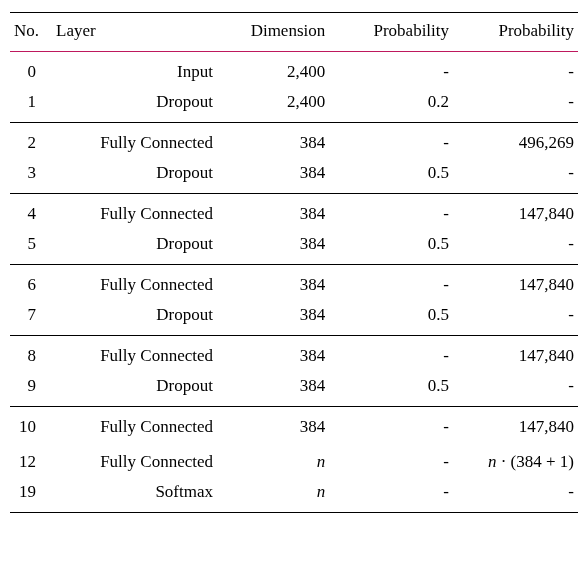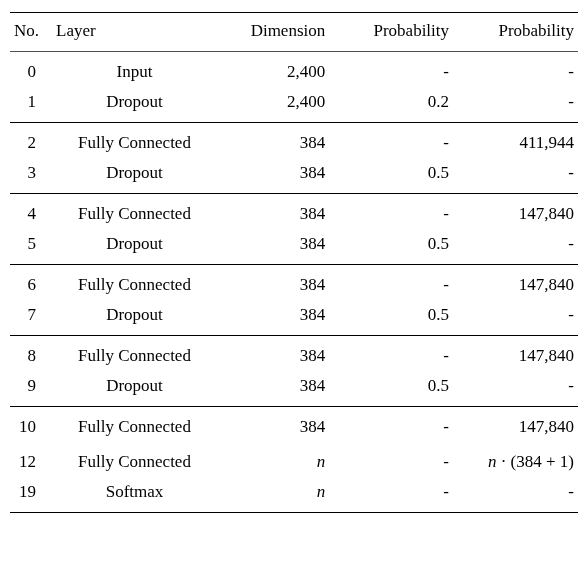--- a/index.html
+++ b/index.html
@@ -27,21 +27,21 @@
     }
     th.num { width: 42px; text-align: left; }
     th.layer { width: 165px; text-align: left; }
     th.dim { text-align: right; padding-right: 18px; }
     th.prob { text-align: right; padding-right: 6px; }
     th.params { text-align: right; }
     td {
       padding: 5px 4px;
     }
     td.num { text-align: right; padding-right: 16px; }
-    td.layer { text-align: center; }
+    td.layer { text-align: right; }
     td.dim { text-align: right; padding-right: 18px; }
     td.prob { text-align: right; padding-right: 6px; }
     td.params { text-align: right; }
     tr.group-start td {
       padding-top: 10px;
     }
     tr.group-end td {
       padding-bottom: 10px;
       border-bottom: 1px solid #000;
     }
@@ -82,21 +82,21 @@
         <td class="layer">Dropout</td>
         <td class="dim">2,400</td>
         <td class="prob">0.2</td>
         <td class="params">-</td>
       </tr>
       <tr class="group-start">
         <td class="num">2</td>
         <td class="layer">Fully Connected</td>
         <td class="dim">384</td>
         <td class="prob">-</td>
-        <td class="params">411,944</td>
+        <td class="params">496,269</td>
       </tr>
       <tr class="group-end">
         <td class="num">3</td>
         <td class="layer">Dropout</td>
         <td class="dim">384</td>
         <td class="prob">0.5</td>
         <td class="params">-</td>
       </tr>
       <tr class="group-start">
         <td class="num">4</td>

